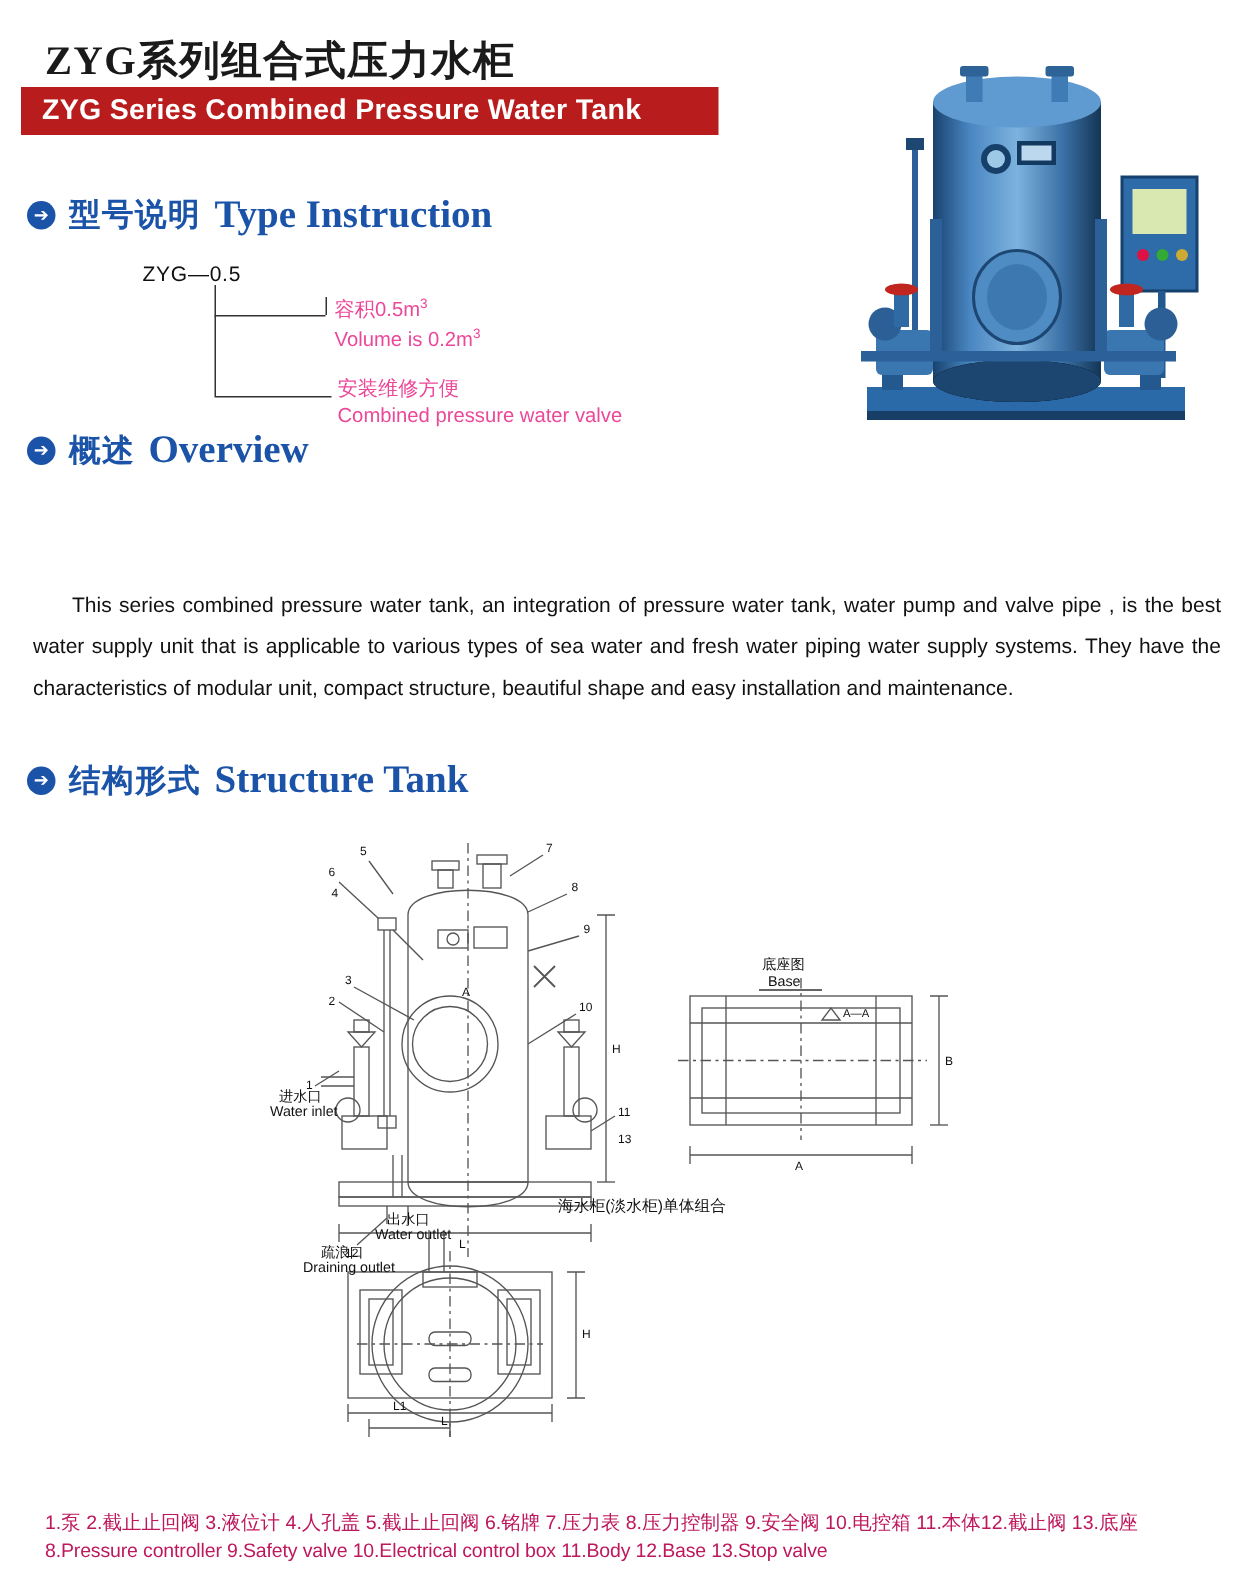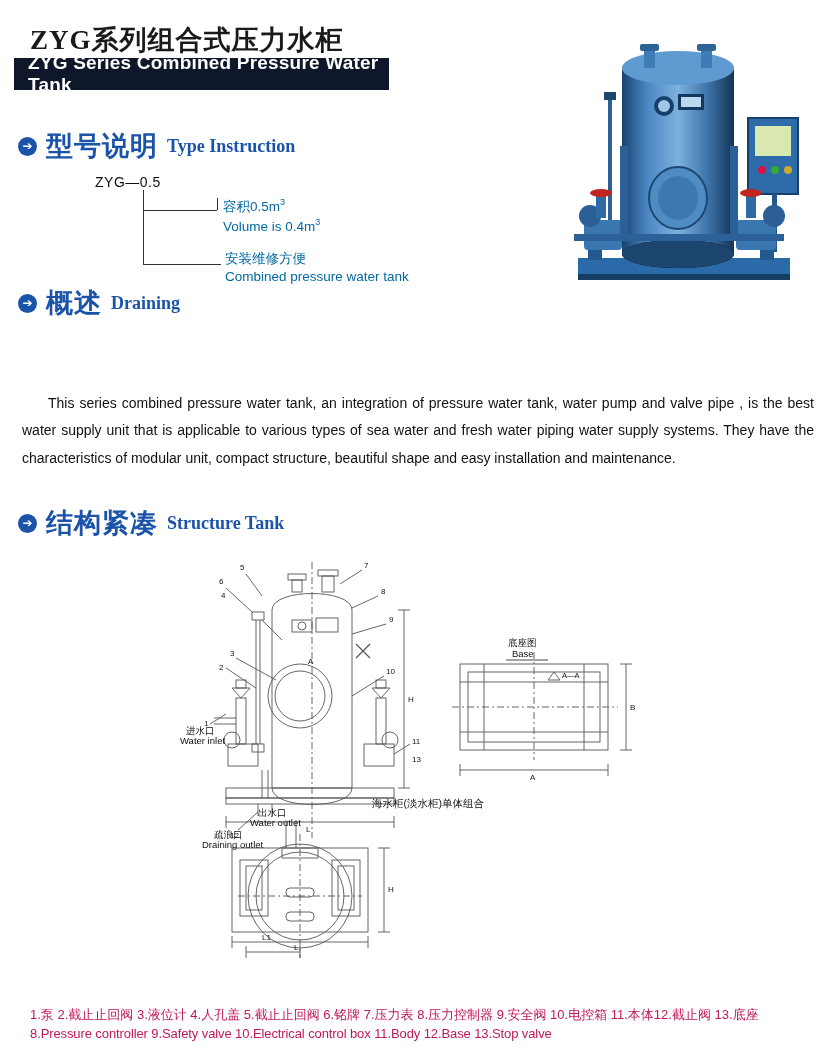--- a/index.html
+++ b/index.html
@@ -15,60 +15,60 @@
 
   
   .title-cn{
     position:absolute;left:30px;top:22px;
     font-family:"Liberation Serif", serif;
     font-size:27px;font-weight:bold;color:#1a1a1a;
     letter-spacing:1px;
   }
   .title-en-bar{
     position:absolute;left:14px;top:58px;
-    width:375px;height:32px;
-    background:#0f172a;
+    width:465px;height:32px;
+    background:#b91c1c;
     display:flex;align-items:center;
   }
   .title-en{
     color:#ffffff;font-size:19px;font-weight:bold;
     font-family:"Liberation Sans", sans-serif;
     margin-left:14px;letter-spacing:0.2px;
   }
 
   
   .sec{position:absolute;display:flex;align-items:center;}
   .sec .bullet{
     width:19px;height:19px;border-radius:50%;
     background:#1a53a8;color:#fff;
     display:flex;align-items:center;justify-content:center;
     font-size:12px;line-height:1;margin-right:9px;
     flex:0 0 auto;
   }
   .sec .cn{
     font-family:"Liberation Serif", serif;
-    font-size:27px;font-weight:bold;color:#1a53a8;
+    font-size:21px;font-weight:bold;color:#1a53a8;
     letter-spacing:1px;
   }
   .sec .en{
     font-family:"Liberation Serif", serif;
-    font-size:18px;font-weight:bold;color:#1a53a8;
+    font-size:26px;font-weight:bold;color:#1a53a8;
     margin-left:9px;
   }
 
   
   .ti{position:absolute;left:95px;top:172px;width:420px;height:100px;}
   .ti .code{
     position:absolute;left:0;top:2px;
     font-size:14px;font-family:"Liberation Sans", sans-serif;color:#111;
     letter-spacing:0.5px;
   }
   .ti .vline{position:absolute;width:1px;background:#333;}
   .ti .hline{position:absolute;height:1px;background:#333;}
-  .ti .lbl{position:absolute;font-size:13.5px;color:#0369a1;line-height:1.35;}
+  .ti .lbl{position:absolute;font-size:13.5px;color:#ec4899;line-height:1.35;}
   .ti .lbl sup{font-size:9px;vertical-align:super;}
 
   
   .photo{
     position:absolute;left:560px;top:20px;width:260px;height:270px;
   }
 
   
   .ov-cn{
     position:absolute;left:22px;top:320px;width:790px;
@@ -187,39 +187,39 @@
   <div class="ti">
     <div class="code">ZYG—0.5</div>
 
     <div class="vline" style="left:48px;top:18px;height:74px;"></div>
     <div class="hline" style="left:48px;top:38px;width:74px;"></div>
     <div class="vline" style="left:122px;top:26px;height:12px;"></div>
     <div class="hline" style="left:48px;top:92px;width:78px;"></div>
 
     <div class="lbl" style="left:128px;top:24px;">
       <span>容积0.5m</span><sup>3</sup><br>
-      <span>Volume is 0.4m</span><sup>3</sup>
+      <span>Volume is 0.2m</span><sup>3</sup>
     </div>
     <div class="lbl" style="left:130px;top:78px;">
       <span>安装维修方便</span><br>
-      <span>Combined pressure water tank</span>
+      <span>Combined pressure water valve</span>
     </div>
   </div>
 
   <div class="sec" style="left:18px;top:285px;">
     <span class="bullet">➔</span>
     <span class="cn">概述</span>
-    <span class="en">Draining</span>
+    <span class="en">Overview</span>
   </div>
 
   <p class="ov-en"><span class="ind"></span><span>This series combined pressure water tank, an integration of pressure water tank, water pump and valve pipe , is the best water supply unit that is applicable to various types of sea water and fresh water piping water supply systems. They have the characteristics of modular unit, compact structure, beautiful shape and easy installation and maintenance.</span></p>
 
   <div class="sec" style="left:18px;top:505px;">
     <span class="bullet">➔</span>
-    <span class="cn">结构紧凑</span>
+    <span class="cn">结构形式</span>
     <span class="en">Structure Tank</span>
   </div>
 
   <div class="draw">
     <svg width="830" height="455" viewBox="0 0 830 455">
       <g stroke="#555" fill="none" stroke-width="0.9">
 
         <path d="M272 62 L272 240 L352 240 L352 62"></path>
         <path d="M272 62 C272 40, 352 40, 352 62"></path>
         <path d="M272 240 C272 262, 352 262, 352 240"></path>

